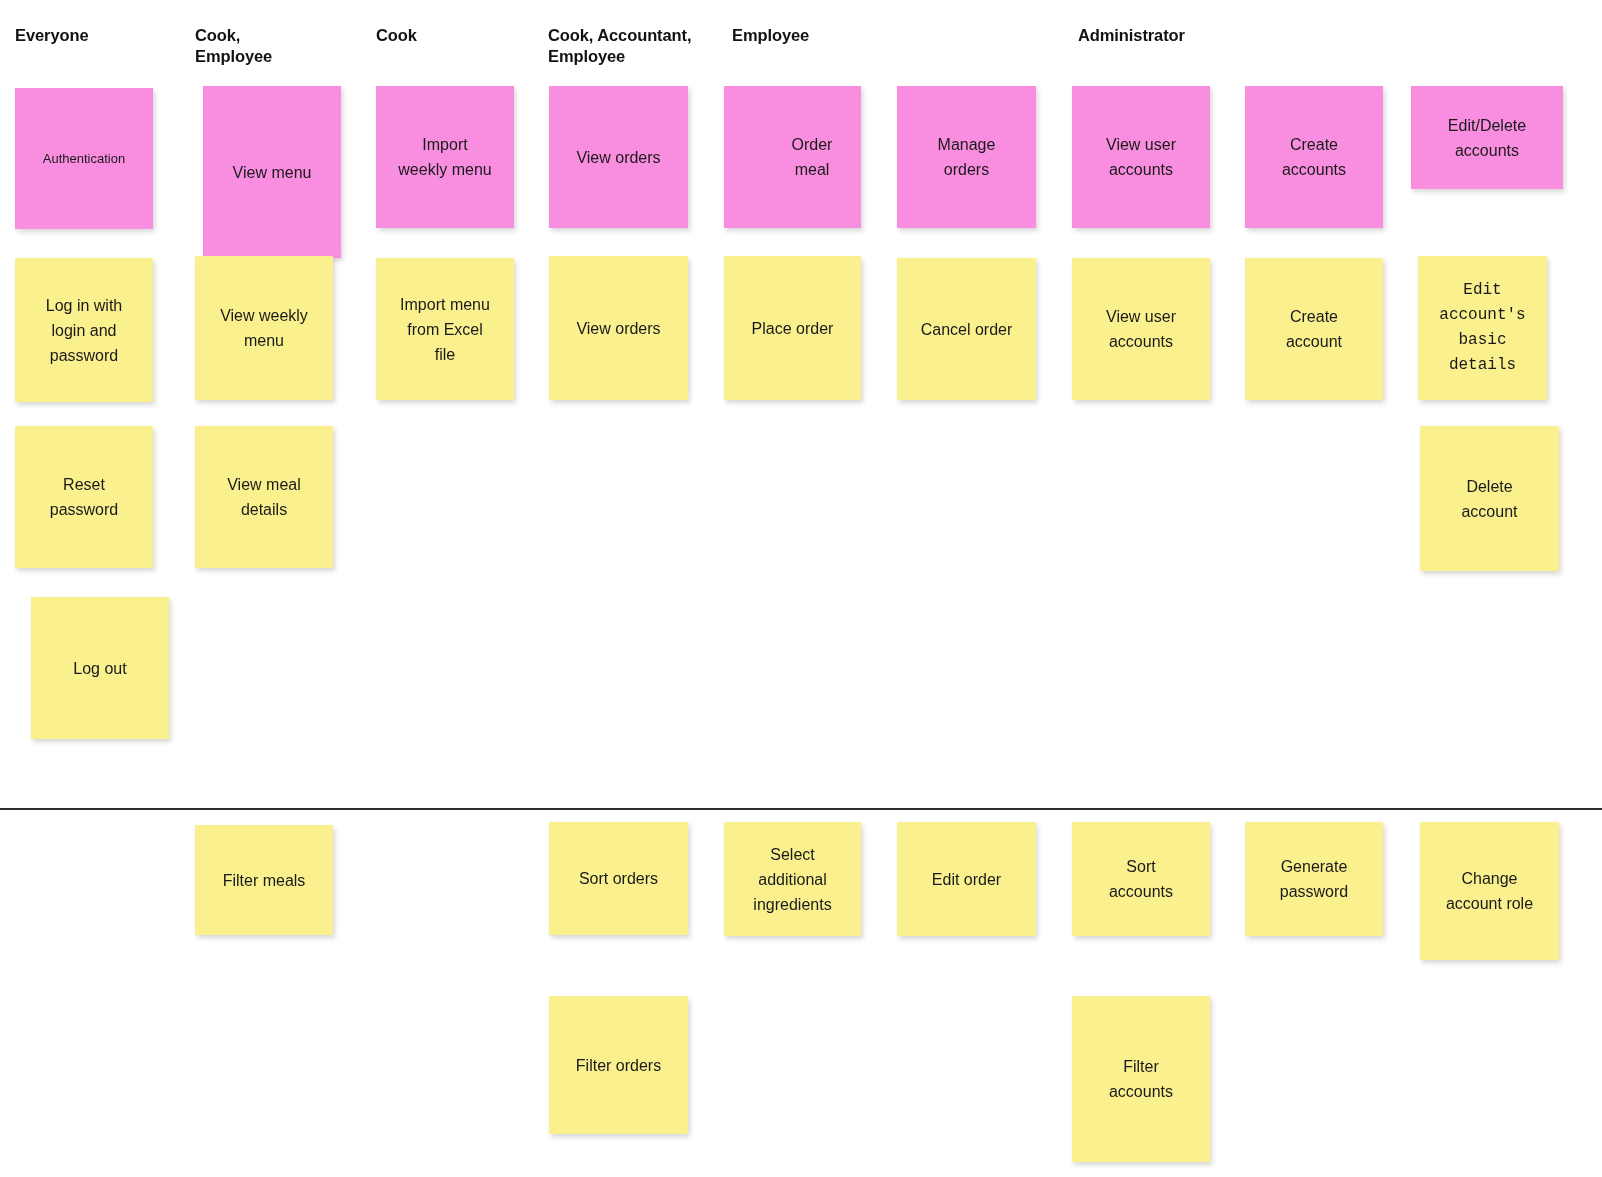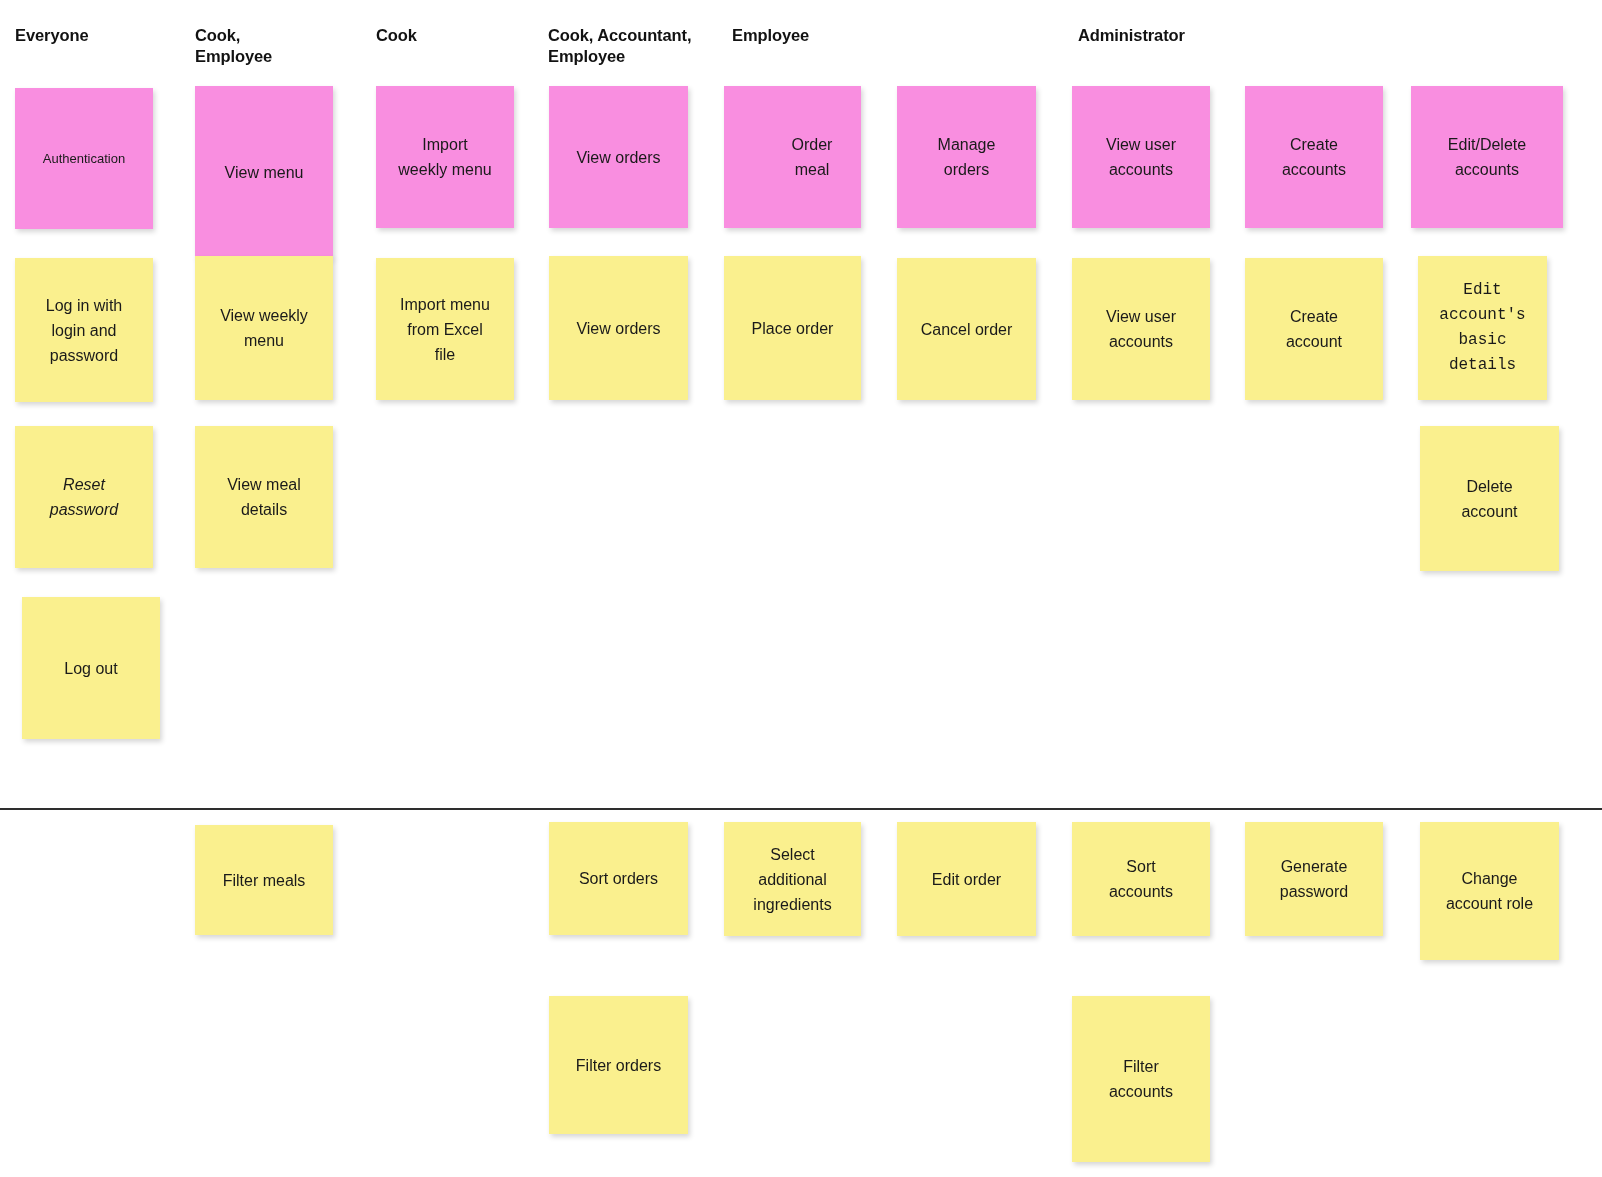--- a/index.html
+++ b/index.html
@@ -83,21 +83,21 @@
       <div class="col-header" style="left: 548px; top: 25px;">Cook, Accountant,
 Employee</div>
       <div class="col-header" style="left: 732px; top: 25px;">Employee</div>
       <div class="col-header" style="left: 1078px; top: 25px;">Administrator</div>
     </div>
 
   <div id="activities-layer">
       <div class="note pink small-text" style="left: 15px; top: 88px; width: 138px; height: 141px;">
         <span class="note-text" style="white-space: pre-line;">Authentication</span>
       </div>
-      <div class="note pink" style="left: 195px; top: 86px; width: 138px; height: 172px; text-align: center;">
+      <div class="note pink" style="left: 203px; top: 86px; width: 138px; height: 172px; text-align: center;">
         <span class="note-text" style="white-space: pre-line;">View menu</span>
       </div>
       <div class="note pink" style="left: 376px; top: 86px; width: 138px; height: 142px;">
         <span class="note-text" style="white-space: pre-line;">Import
 weekly menu</span>
       </div>
       <div class="note pink" style="left: 549px; top: 86px; width: 139px; height: 142px;">
         <span class="note-text" style="white-space: pre-line;">View orders</span>
       </div>
       <div class="note pink" style="left: 724px; top: 86px; width: 137px; height: 142px; padding-left: 48px;">
@@ -108,21 +108,21 @@
 orders</span>
       </div>
       <div class="note pink" style="left: 1072px; top: 86px; width: 138px; height: 142px;">
         <span class="note-text" style="white-space: pre-line;">View user
 accounts</span>
       </div>
       <div class="note pink" style="left: 1245px; top: 86px; width: 138px; height: 142px;">
         <span class="note-text" style="white-space: pre-line;">Create
 accounts</span>
       </div>
-      <div class="note pink" style="left: 1411px; top: 86px; width: 152px; height: 142px;">
+      <div class="note pink" style="left: 1411px; top: 86px; width: 152px; height: 103px;">
         <span class="note-text" style="white-space: pre-line;">Edit/Delete
 accounts</span>
       </div>
     </div>
 
   <div id="stories-upper-layer">
       <div class="note yellow" style="left: 15px; top: 258px; width: 138px; height: 144px;">
         <span class="note-text" style="white-space: pre-line;">Log in with
 login and
 password</span>
@@ -152,32 +152,32 @@
       <div class="note yellow" style="left: 1245px; top: 258px; width: 138px; height: 142px;">
         <span class="note-text" style="white-space: pre-line;">Create
 account</span>
       </div>
       <div class="note yellow" style="left: 1418px; top: 256px; width: 129px; height: 144px; font-family: Liberation Mono, monospace;">
         <span class="note-text" style="white-space: pre-line;">Edit
 account's
 basic details</span>
       </div>
       <div class="note yellow" style="left: 15px; top: 426px; width: 138px; height: 142px;">
-        <span class="note-text" style="white-space: pre-line; font-style: italic;">Reset
+        <span class="note-text" style="white-space: pre-line;">Reset
 password</span>
       </div>
       <div class="note yellow" style="left: 195px; top: 426px; width: 138px; height: 142px;">
         <span class="note-text" style="white-space: pre-line;">View meal
 details</span>
       </div>
       <div class="note yellow" style="left: 1420px; top: 426px; width: 139px; height: 145px;">
         <span class="note-text" style="white-space: pre-line;">Delete
 account</span>
       </div>
-      <div class="note yellow" style="left: 22px; top: 597px; width: 138px; height: 142px;">
+      <div class="note yellow" style="left: 31px; top: 597px; width: 138px; height: 142px;">
         <span class="note-text" style="white-space: pre-line;">Log out</span>
       </div>
     </div>
 
   <div class="band-divider" id="divider" style="top: 808px; border-top-color: rgb(46, 46, 46);"></div>
 
   <div id="stories-lower-layer">
       <div class="note yellow" style="left: 195px; top: 825px; width: 138px; height: 110px;">
         <span class="note-text" style="white-space: pre-line;">Filter meals</span>
       </div>

